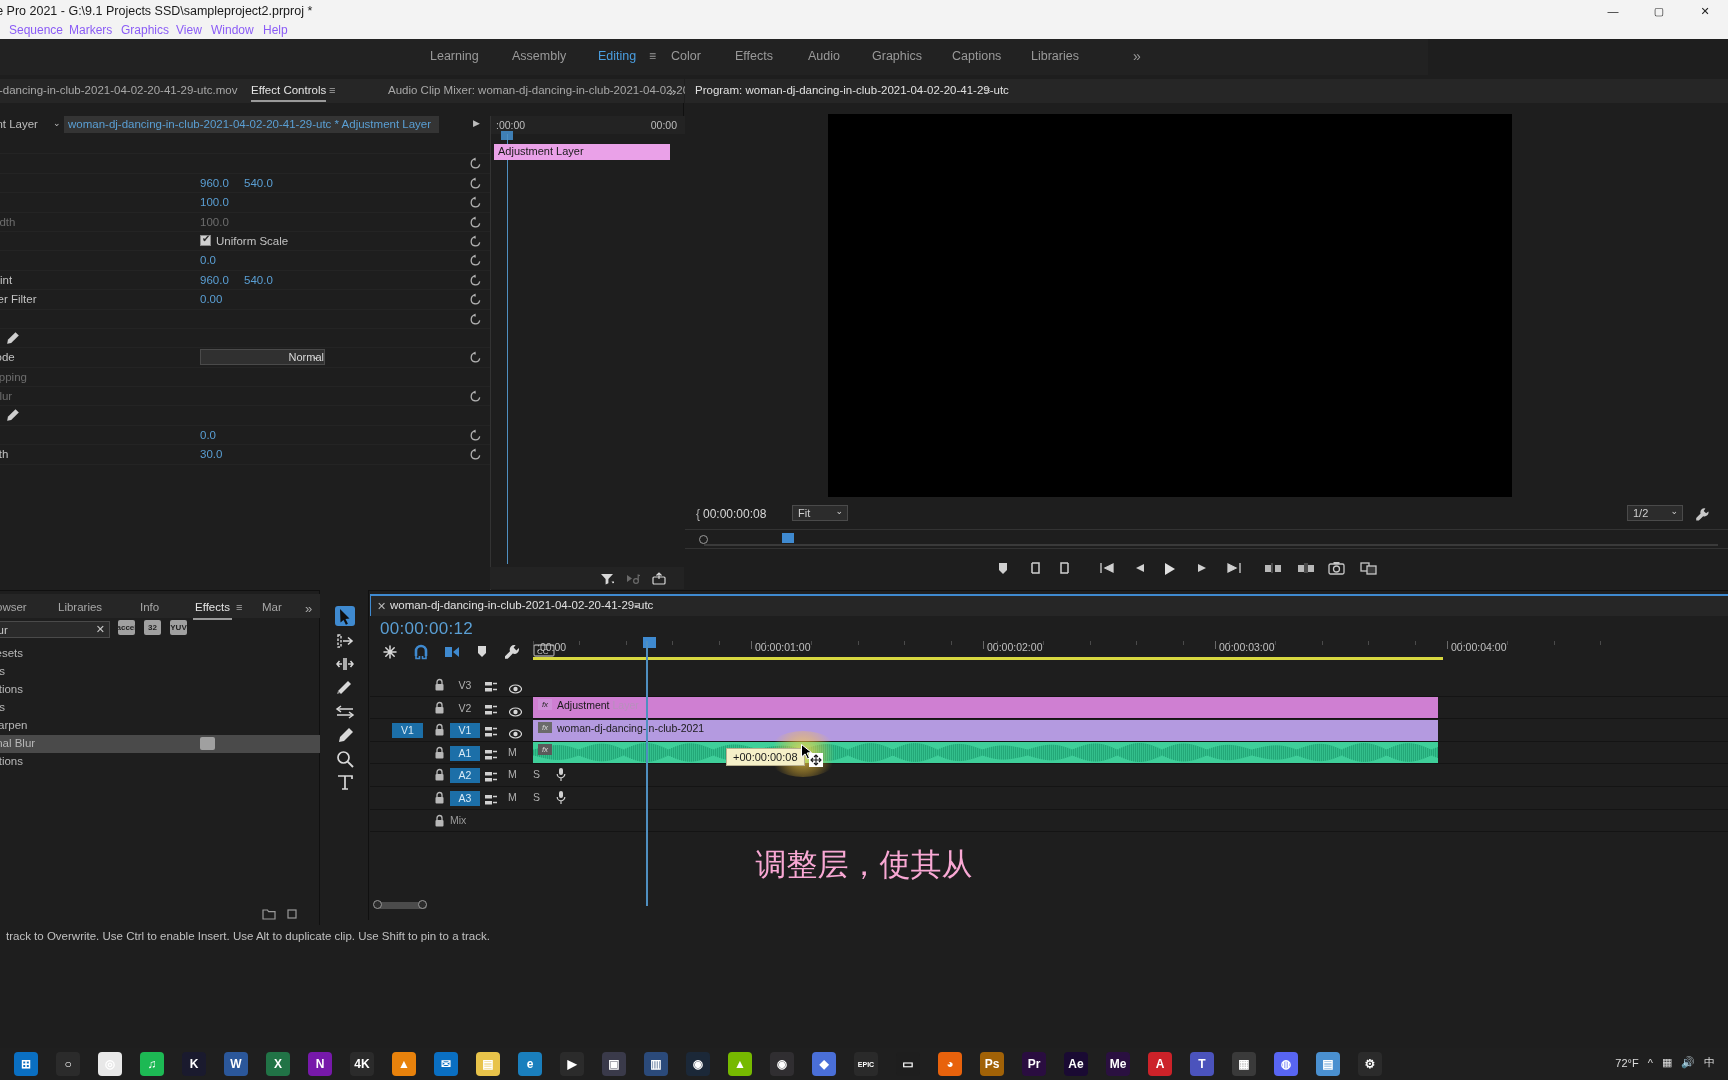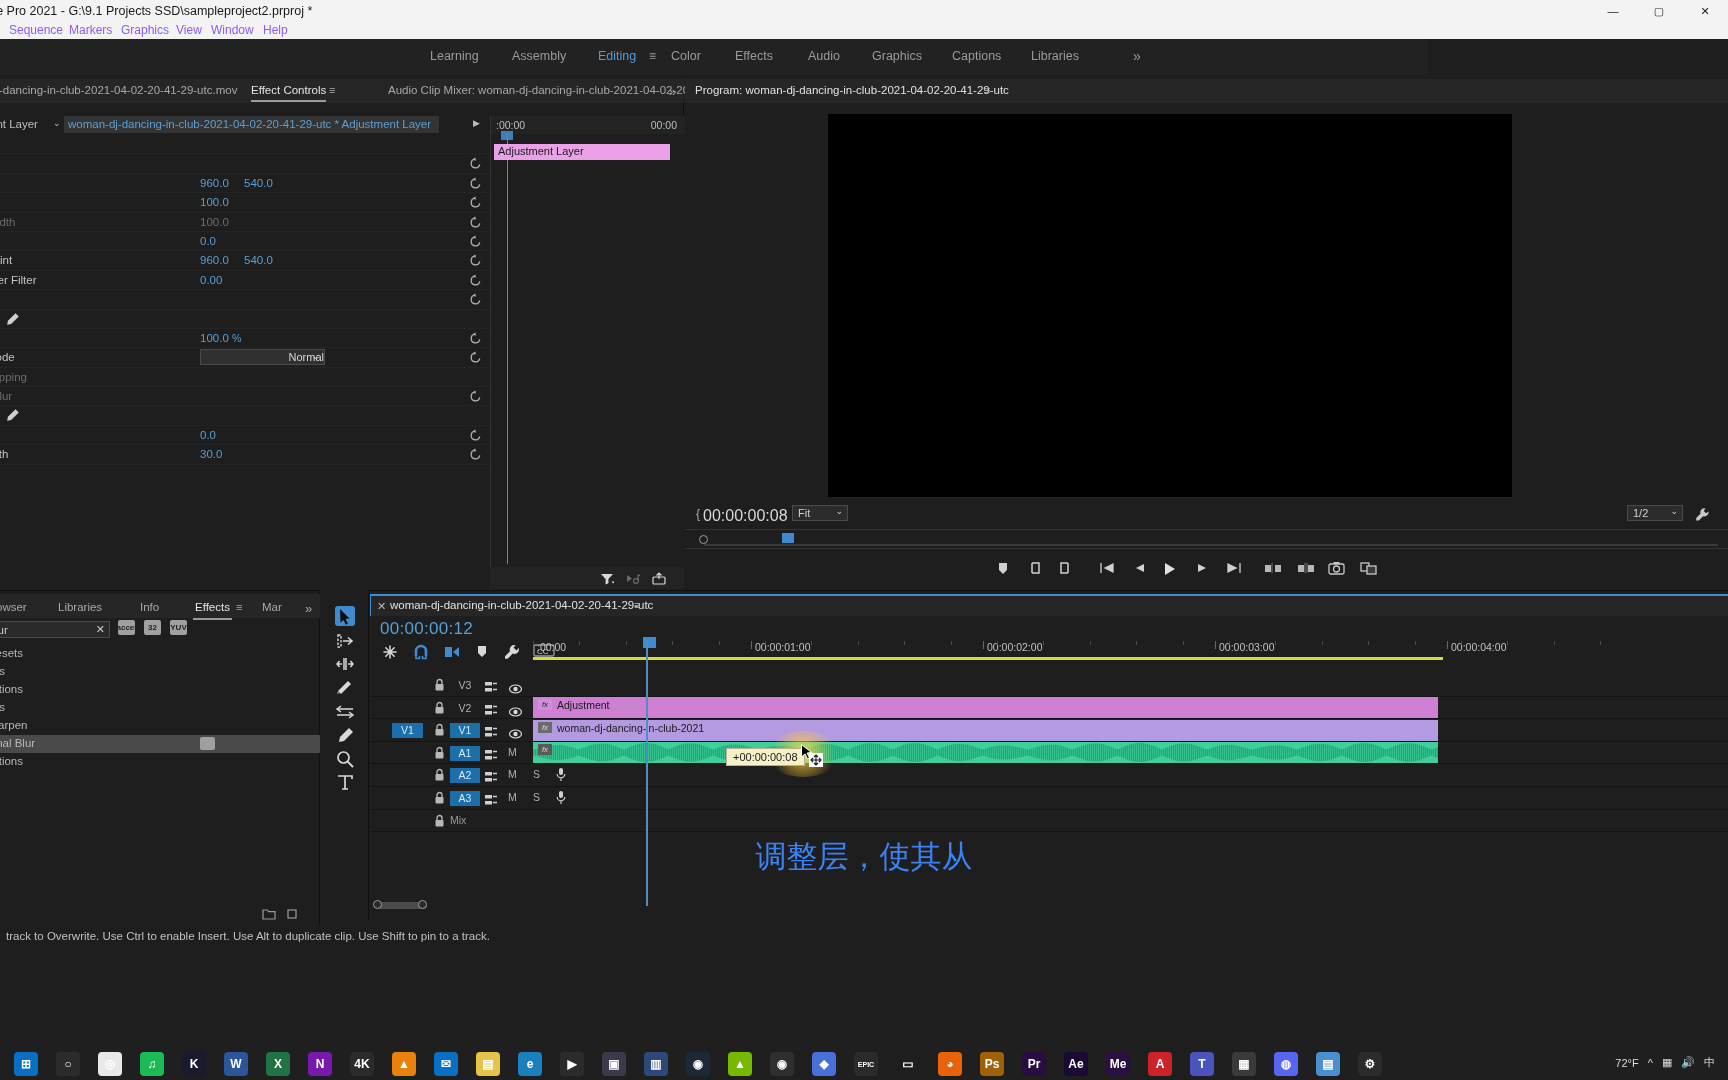--- a/index.html
+++ b/index.html
@@ -81,21 +81,21 @@
   .ecvthumb{ position:absolute; right:2px; top:42px; width:7px; height:18px; background:#646464;
     border-radius:4px; }
 
   
   .pmpanel{ position:absolute; left:685px; top:79px; width:1043px; height:510px; background:#1e1e1e; }
   .pmtabs{ position:absolute; left:0; top:0; width:1043px; height:24px; background:#262626; }
   .pmtab{ position:absolute; left:10px; top:5px; font-size:11.5px; color:#e0e0e0; white-space:nowrap; }
   .pmhamb{ position:absolute; left:299px; top:5px; font-size:11px; color:#b0b0b0; }
   .pmvideo{ position:absolute; left:143px; top:35px; width:684px; height:383px; background:#000; }
   .pminfo{ position:absolute; left:0; top:425px; width:1043px; height:22px; }
-  .pmtc{ position:absolute; left:18px; top:3px; font-size:16px; color:#d8d8d8; }
+  .pmtc{ position:absolute; left:18px; top:3px; font-size:12px; color:#d8d8d8; }
   .pmtcbr{ position:absolute; left:11px; top:3px; font-size:12px; color:#b0b0b0; }
   .pmfit{ position:absolute; left:107px; top:1px; width:56px; height:16px; background:#2c2c2c;
     border:1px solid #4a4a4a; font-size:11px; color:#d0d0d0; padding:1px 0 0 5px; }
   .pmfit .cv{ position:absolute; right:4px; top:0px; font-size:9px; }
   .pmhalf{ position:absolute; right:45px; top:1px; width:56px; height:16px; background:#2c2c2c;
     border:1px solid #4a4a4a; font-size:11px; color:#d0d0d0; padding:1px 0 0 5px; }
   .pmhalf .cv{ position:absolute; right:4px; top:0px; font-size:9px; }
   .pmwrench{ position:absolute; right:18px; top:3px; }
   .pmruler{ position:absolute; left:0; top:450px; width:1043px; height:20px;
     border-top:1px solid #333; border-bottom:1px solid #333; }
@@ -201,21 +201,21 @@
   .tlscroll{ position:absolute; left:49px; bottom:8px; width:1358px; height:12px; }
   .tlscroll .bar{ position:absolute; left:7px; top:2px; width:50px; height:7px; background:#4b4b4b;
     border-radius:4px; }
   .tlscroll .kn{ position:absolute; top:0px; width:9px; height:9px; border:1.5px solid #9a9a9a;
     border-radius:50%; background:#2b2b2b; }
 
   
   .subs{ position:absolute; left:0; top:838px; width:1728px; text-align:center;
     pointer-events:none; }
   .sub1{ font-size:36px; color:#fff; font-family:"Liberation Sans", sans-serif; line-height:1.18; }
-  .sub2{ font-size:31px; color:#3b82f6; font-family:"DejaVu Sans", sans-serif; line-height:1.2; }
+  .sub2{ font-size:31px; color:#f9a8d4; font-family:"DejaVu Sans", sans-serif; line-height:1.2;margin-top:8px; }
 
   
   .statusbar{ position:absolute; left:4px; top:925px; width:1728px; height:23px; background:#1e1e1e; }
   .statusbar .t{ position:absolute; left:2px; top:5px; font-size:11.5px; color:#c0c0c0; }
 
   
   .taskbar{ position:absolute; left:0; bottom:0; width:1728px; height:32px; background:#1f1f1f; }
   .tbicon{ position:absolute; top:4px; width:24px; height:24px; border-radius:4px;
     display:flex; align-items:center; justify-content:center; font-size:12px; color:#fff;
     font-weight:bold; overflow:hidden; }
@@ -302,20 +302,28 @@
         </div>
         <div class="ecrow">
           <span class="nm dim">Width</span>
           <span class="v1 dim" style="left: 200px;">100.0</span>
           <span class="reset"><svg viewBox="0 0 13 13">
               <path d="M6.5 2.2a4.3 4.3 0 104.2 5.2" fill="none" stroke="#b0b0b0" stroke-width="1.3"></path>
               <path d="M6.5 0.4v3.6l-2.6-1.8z" fill="#b0b0b0"></path>
             </svg></span>
         </div>
         <div class="ecrow">
+          <span class="chk"></span>
+          <span class="chklbl">Uniform Scale</span>
+          <span class="reset"><svg viewBox="0 0 13 13">
+              <path d="M6.5 2.2a4.3 4.3 0 104.2 5.2" fill="none" stroke="#b0b0b0" stroke-width="1.3"></path>
+              <path d="M6.5 0.4v3.6l-2.6-1.8z" fill="#b0b0b0"></path>
+            </svg></span>
+        </div>
+        <div class="ecrow">
           <span class="v1" style="left: 200px;">0.0</span>
           <span class="reset"><svg viewBox="0 0 13 13">
               <path d="M6.5 2.2a4.3 4.3 0 104.2 5.2" fill="none" stroke="#b0b0b0" stroke-width="1.3"></path>
               <path d="M6.5 0.4v3.6l-2.6-1.8z" fill="#b0b0b0"></path>
             </svg></span>
         </div>
         <div class="ecrow">
           <span class="nm"> Point</span>
           <span class="v1" style="left: 200px;">960.0</span>
           <span class="v2" style="left: 244px;">540.0</span>
@@ -335,27 +343,20 @@
         <div class="ecrow">
           <span class="reset"><svg viewBox="0 0 13 13">
               <path d="M6.5 2.2a4.3 4.3 0 104.2 5.2" fill="none" stroke="#b0b0b0" stroke-width="1.3"></path>
               <path d="M6.5 0.4v3.6l-2.6-1.8z" fill="#b0b0b0"></path>
             </svg></span>
         </div>
         <div class="ecrow">
           <span class="pen"><svg viewBox="0 0 14 14">
               <path d="M9.5 1.2l3.3 3.3-7.6 7.6-4 .7.7-4z" fill="#cfcfcf"></path>
               <path d="M1.2 12.8l1.4-.3-1.1-1.1z" fill="#8a8a8a"></path>
-            </svg></span>
-        </div>
-        <div class="ecrow">
-          <span class="v1" style="left: 200px;">100.0 <span class="unit">%</span></span>
-          <span class="reset"><svg viewBox="0 0 13 13">
-              <path d="M6.5 2.2a4.3 4.3 0 104.2 5.2" fill="none" stroke="#b0b0b0" stroke-width="1.3"></path>
-              <path d="M6.5 0.4v3.6l-2.6-1.8z" fill="#b0b0b0"></path>
             </svg></span>
         </div>
         <div class="ecrow">
           <span class="nm">Mode</span>
           <span class="ddl"><span>Normal</span><span class="cv">⌄</span></span>
           <span class="reset"><svg viewBox="0 0 13 13">
               <path d="M6.5 2.2a4.3 4.3 0 104.2 5.2" fill="none" stroke="#b0b0b0" stroke-width="1.3"></path>
               <path d="M6.5 0.4v3.6l-2.6-1.8z" fill="#b0b0b0"></path>
             </svg></span>
         </div>

